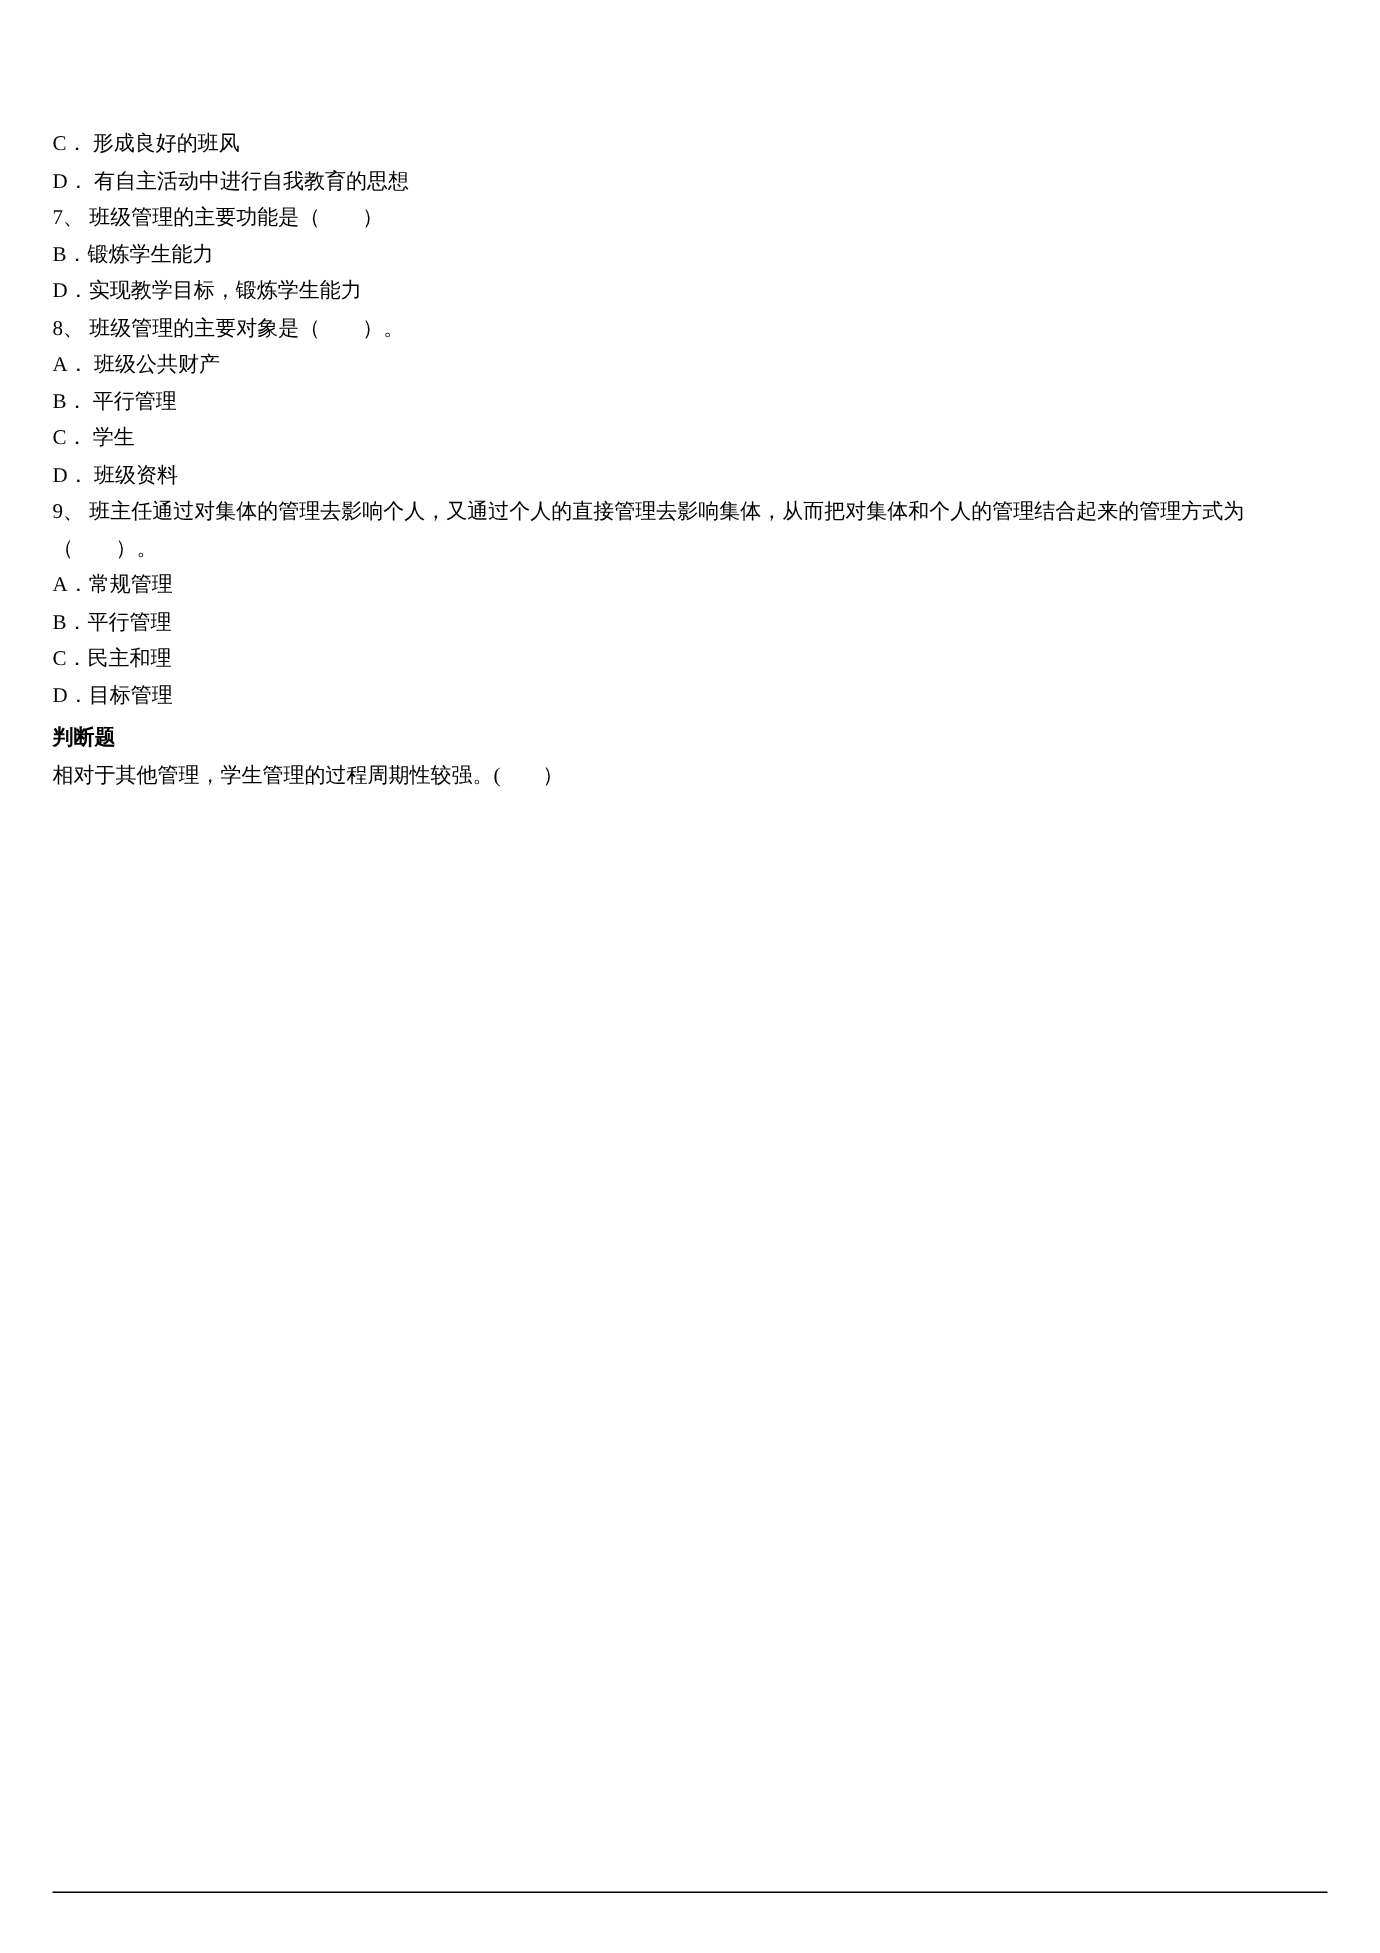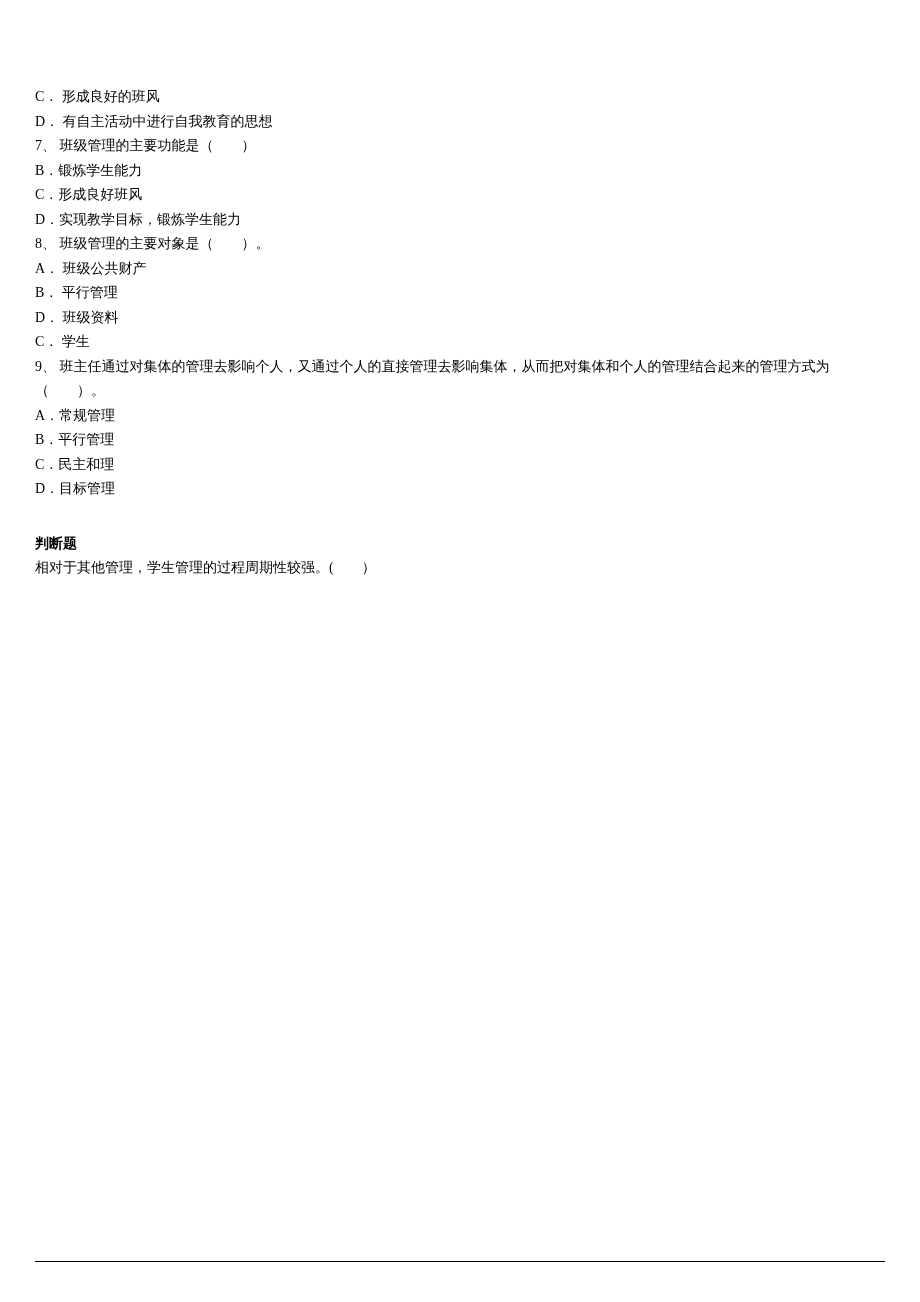--- a/index.html
+++ b/index.html
@@ -11,45 +11,44 @@
       font-size: 14px;
       color: #000000;
       line-height: 1.75;
       padding: 85px 35px 35px 35px;
       position: relative;
     }
     .content { }
     .line { white-space: nowrap; }
     .section-title {
       font-weight: bold;
-      margin-top: 30px;
+      margin-top: 4px;
     }
     .footer-line {
       position: absolute;
       bottom: 40px;
       left: 35px;
       right: 35px;
       border-bottom: 1px solid #000;
     }
   </style>
 </head>
 <body>
 
 <div class="content">
   <div class="line">C．  形成良好的班风</div>
   <div class="line">D．  有自主活动中进行自我教育的思想</div>
   <div class="line">7、 班级管理的主要功能是（　　）</div>
   <div class="line">B．锻炼学生能力</div>
-  <div class="line">C．形成良好班风</div>
   <div class="line">D．实现教学目标，锻炼学生能力</div>
   <div class="line">8、 班级管理的主要对象是（　　）。</div>
   <div class="line">A．  班级公共财产</div>
   <div class="line">B．  平行管理</div>
+  <div class="line">C．  学生</div>
   <div class="line">D．  班级资料</div>
-  <div class="line">C．  学生</div>
   <div style="white-space: normal;">9、 班主任通过对集体的管理去影响个人，又通过个人的直接管理去影响集体，从而把对集体和个人的管理结合起来的管理方式为（　　）。</div>
   <div class="line">A．常规管理</div>
   <div class="line">B．平行管理</div>
   <div class="line">C．民主和理</div>
   <div class="line">D．目标管理</div>
   <div class="line section-title">判断题</div>
   <div class="line">相对于其他管理，学生管理的过程周期性较强。(　　）</div>
 </div>
 
 <div class="footer-line"></div>

